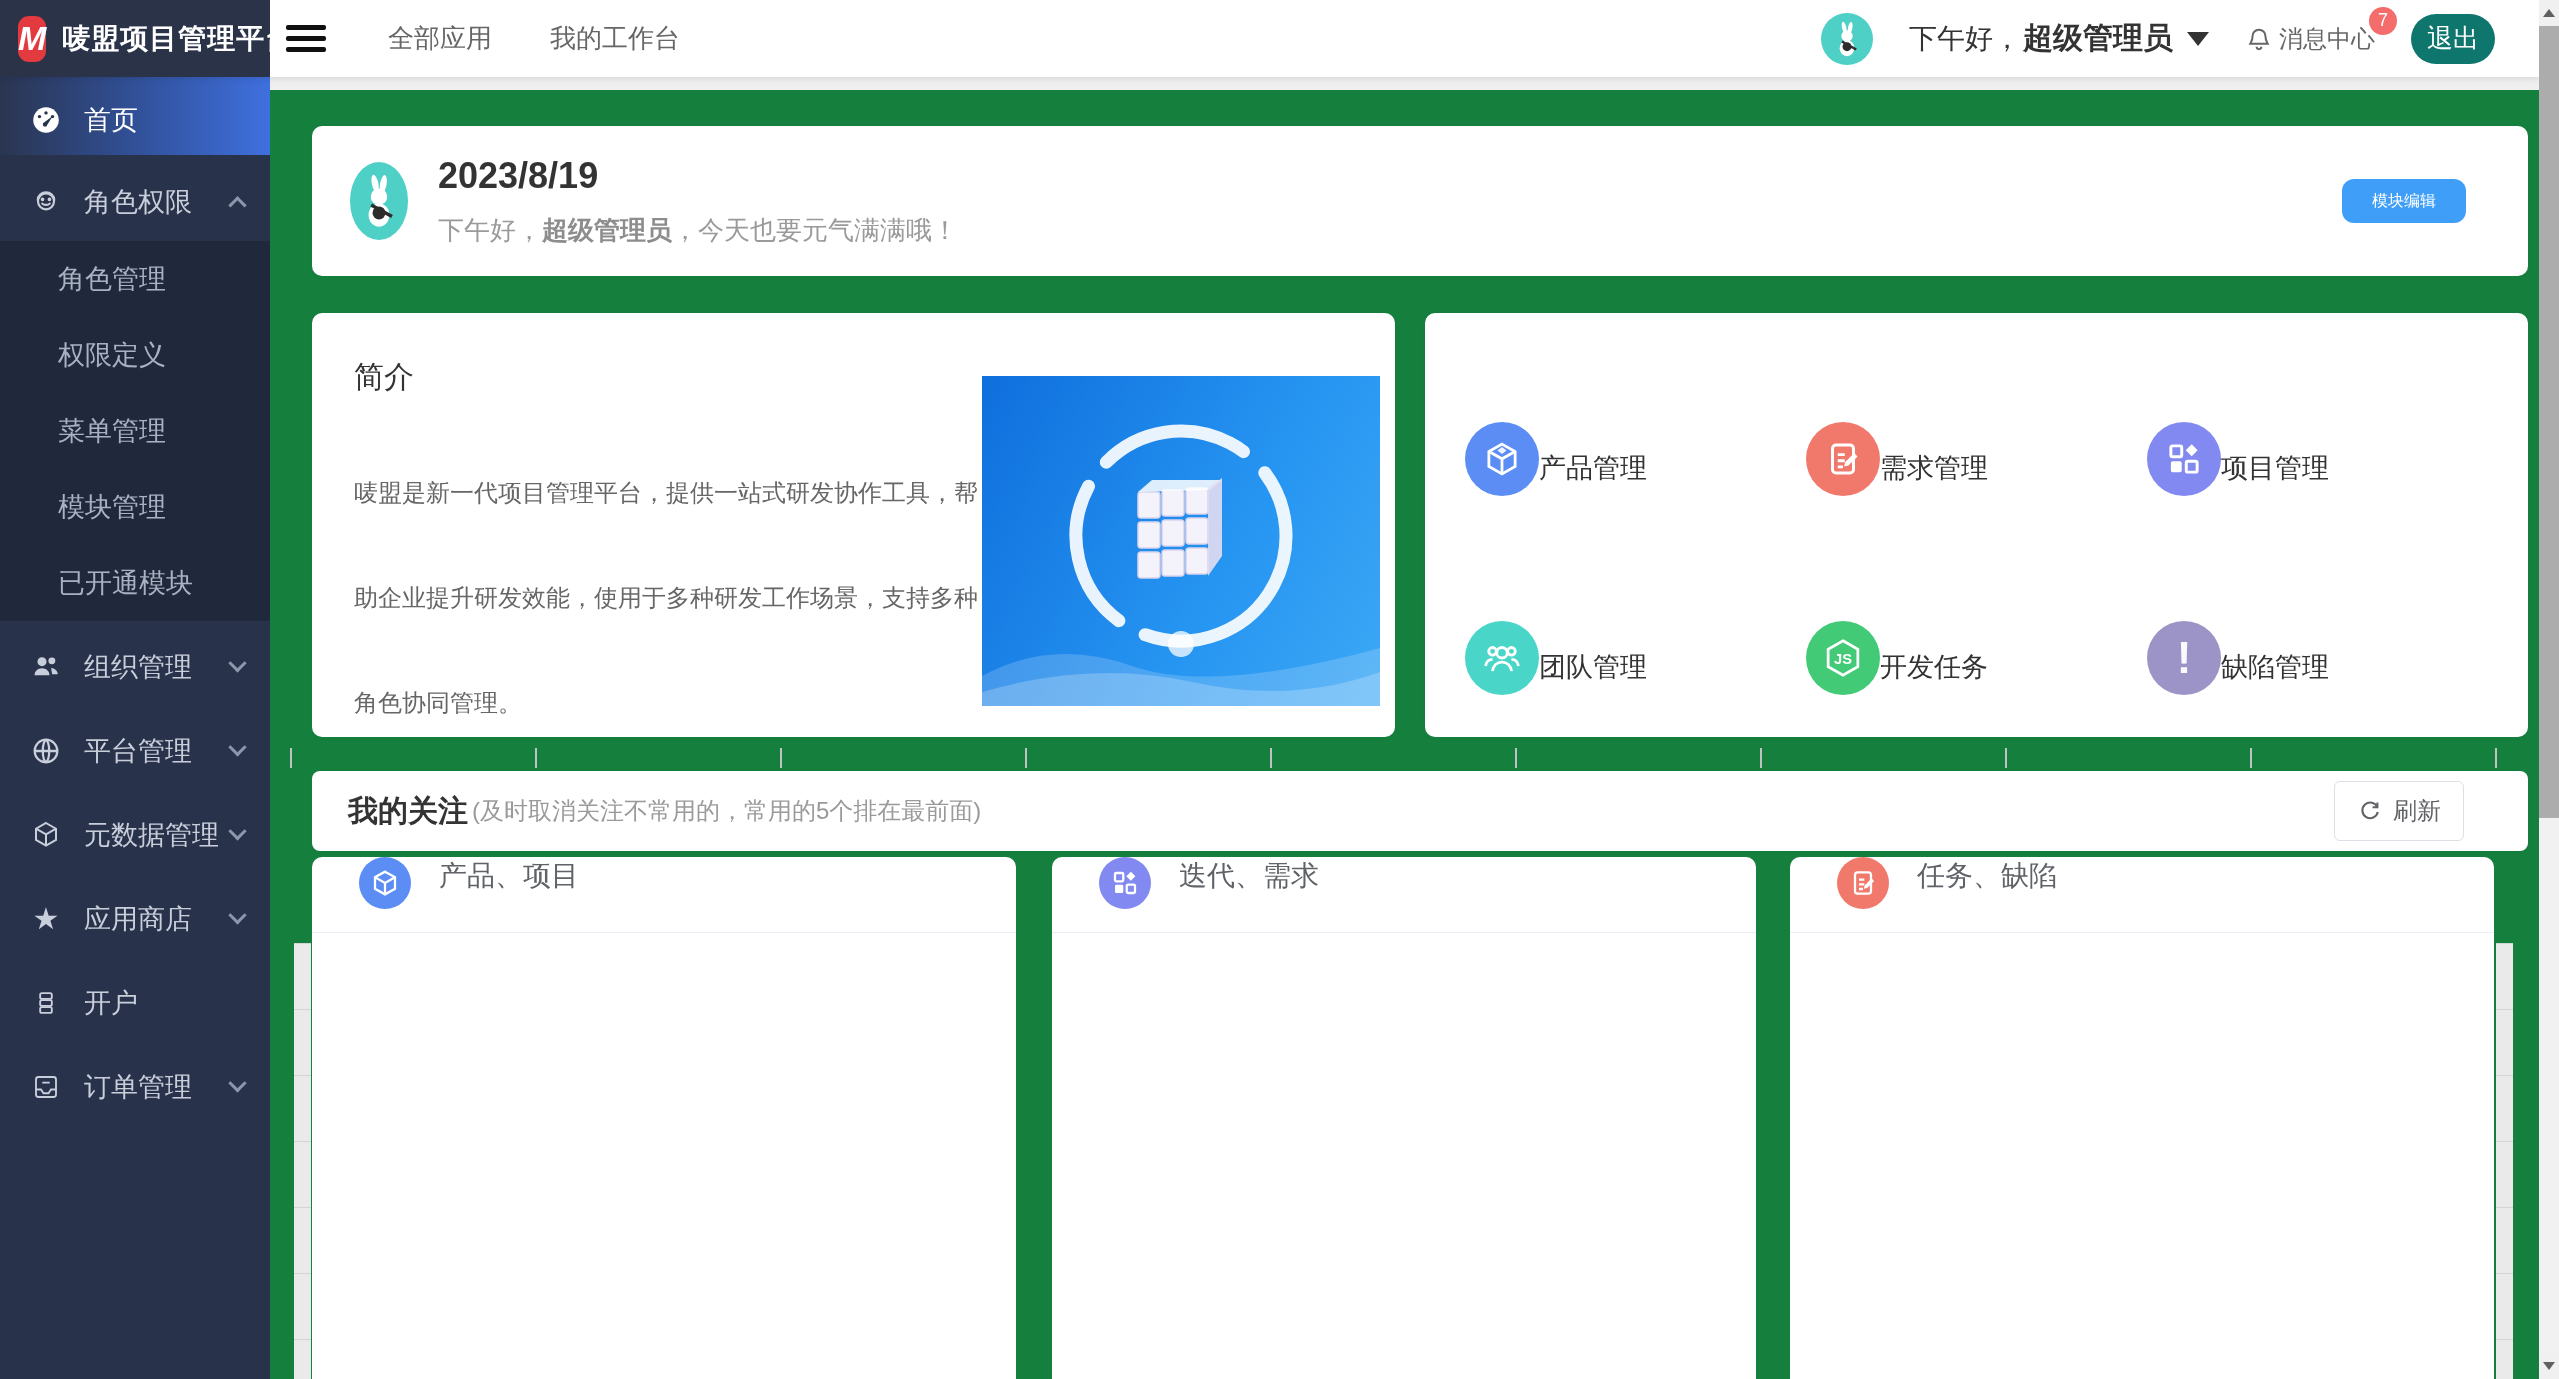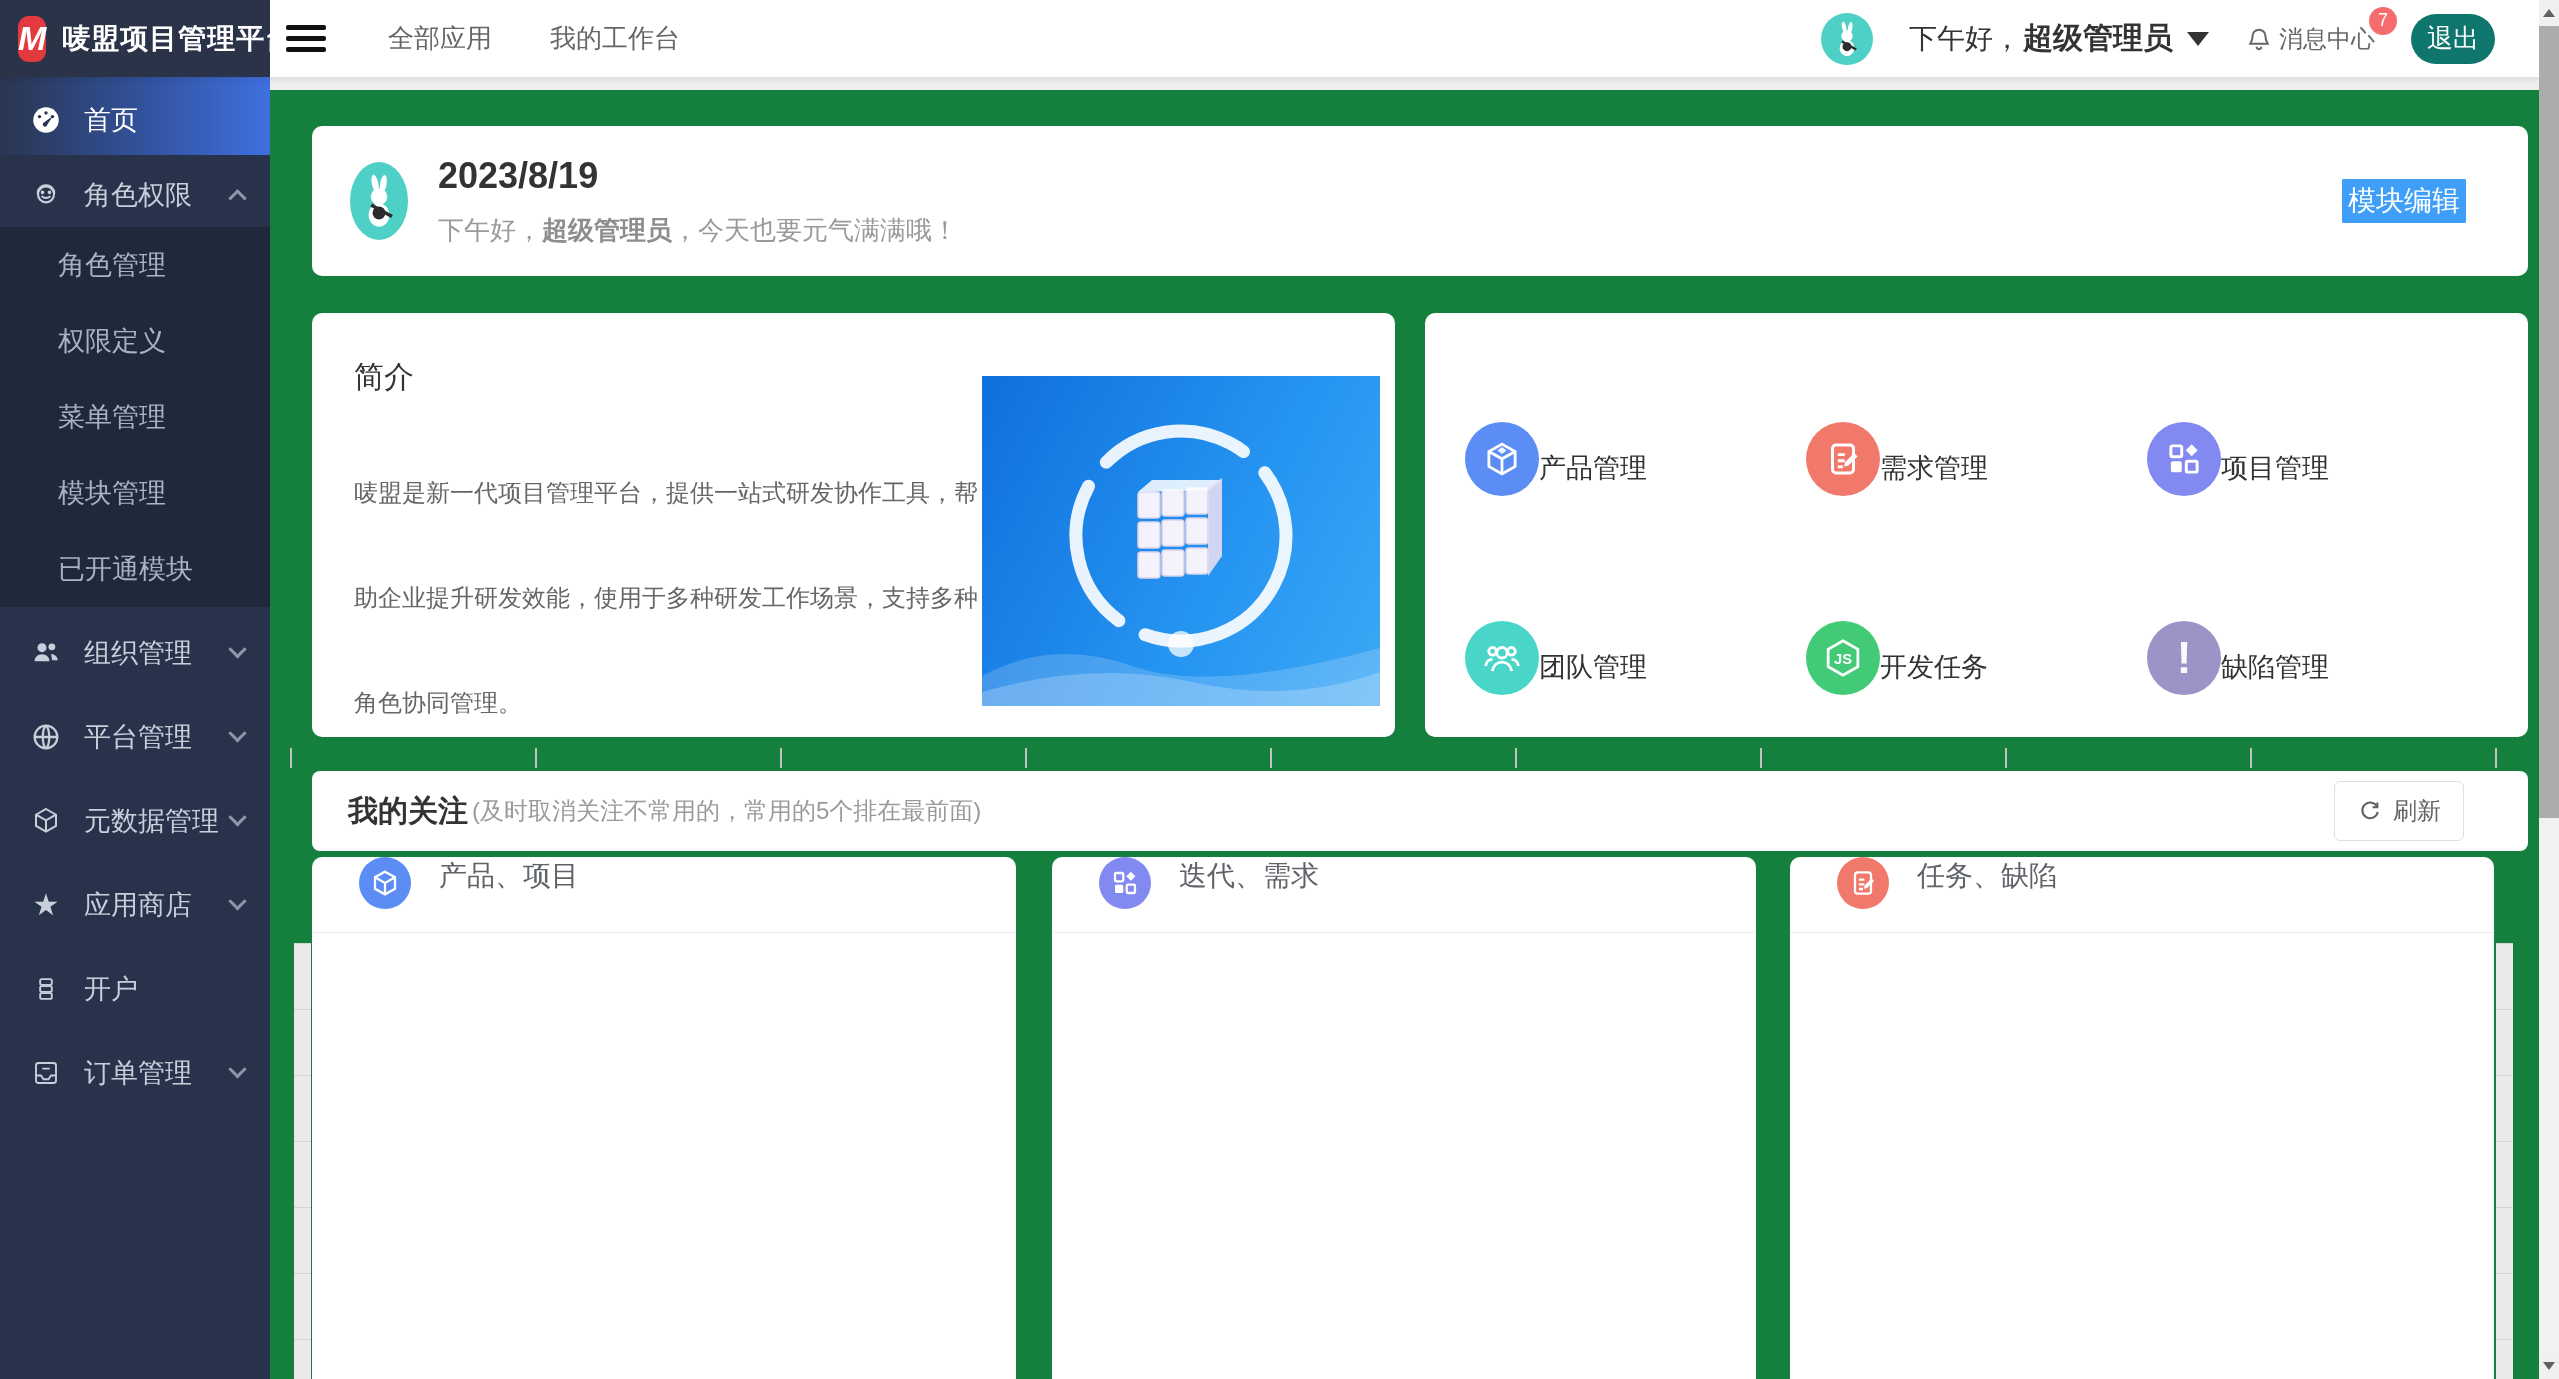--- a/index.html
+++ b/index.html
@@ -29,41 +29,41 @@
   .badge{position:absolute;top:-16px;right:-22px;min-width:28px;height:28px;border-radius:14px;
     background:#f56c6c;color:#fff;font-size:18px;display:flex;align-items:center;justify-content:center;}
   .logout{background:#0f766e;color:#fff;font-size:26px;border:none;width:84px;height:50px;
     border-radius:25px;cursor:pointer;display:flex;align-items:center;justify-content:center;}
 
   
   .sidebar{position:absolute;top:77px;left:0;width:270px;height:1302px;background:#28324a;overflow:hidden;z-index:10;}
   .menu-item{display:flex;align-items:center;padding:8px 26px 0 28px;color:#c9cedb;font-size:27px;cursor:pointer;}
   .mi-icon{width:36px;display:flex;justify-content:center;margin-right:20px;flex:none;}
   .mi-label{white-space:nowrap;}
-  .item-h86{height:72px;align-items:center;} .item-h84{height:84px;} 
+  .item-h86{height:86px;align-items:center;} .item-h84{height:84px;} 
   .menu-item.active{height:78px;background:linear-gradient(90deg,#2a3550 0%,#32539f 55%,#3f70df 100%);color:#fff;}
   .chev{margin-left:auto;width:13px;height:13px;border-right:3px solid #8d96aa;border-bottom:3px solid #8d96aa;flex:none;}
   .chev.up{transform:rotate(-135deg) translate(-2px,-2px);}
   .chev.down{transform:rotate(45deg) translate(-3px,-3px);}
   .submenu{background:#20293c;}
   .sub-item{height:76px;line-height:76px;padding-left:58px;color:#a9b1c2;font-size:27px;cursor:pointer;white-space:nowrap;}
   .star-glyph{font-size:30px;color:#c9cedb;line-height:1;}
 
   
   .main{position:absolute;left:270px;top:90px;width:2269px;height:1302px;background:#15803d;overflow:hidden;}
   .card{position:absolute;background:#fff;border-radius:10px;box-shadow:0 1px 4px rgba(0,0,0,.03);}
 
   .welcome{left:42px;top:36px;width:2216px;height:150px;display:flex;align-items:center;padding:0 62px 0 38px;}
   .welcome-avatar{width:58px;height:78px;border-radius:50%;background:#4ed0c6;margin-right:30px;flex:none;
     display:flex;align-items:center;justify-content:center;overflow:hidden;}
   .w-date{font-size:36px;font-weight:bold;color:#333;margin-bottom:16px;}
   .w-msg{font-size:26px;color:#9a9a9a;}
   .w-msg .g-bold{font-weight:bold;color:#8d8d8d;}
-  .module-edit-btn{margin-left:auto;background:#3f9ff8;color:#fff;border:none;font-size:28px;
-    width:124px;height:44px;border-radius:1px;cursor:pointer;display:flex;align-items:center;justify-content:center;}
+  .module-edit-btn{margin-left:auto;background:#3f9ff8;color:#fff;border:none;font-size:16px;
+    width:124px;height:44px;border-radius:12px;cursor:pointer;display:flex;align-items:center;justify-content:center;}
 
   .intro{left:42px;top:223px;width:1083px;height:424px;padding:44px 0 0 42px;overflow:hidden;}
   .intro-title{font-size:30px;color:#333;}
   .intro-text{width:625px;margin-top:42px;font-size:24px;color:#666;line-height:105px;}
   .intro-illustration{position:absolute;right:15px;top:63px;width:398px;height:330px;
     background:linear-gradient(118deg,#0f6fdd 0%,#2796f2 62%,#3da8f5 100%);overflow:hidden;}
   .intro-illustration svg{position:absolute;left:0;top:0;}
 
   .modules{left:1155px;top:223px;width:1103px;height:424px;padding:66px 40px 0;
     display:grid;grid-template-columns:repeat(3,1fr);row-gap:40px;}

